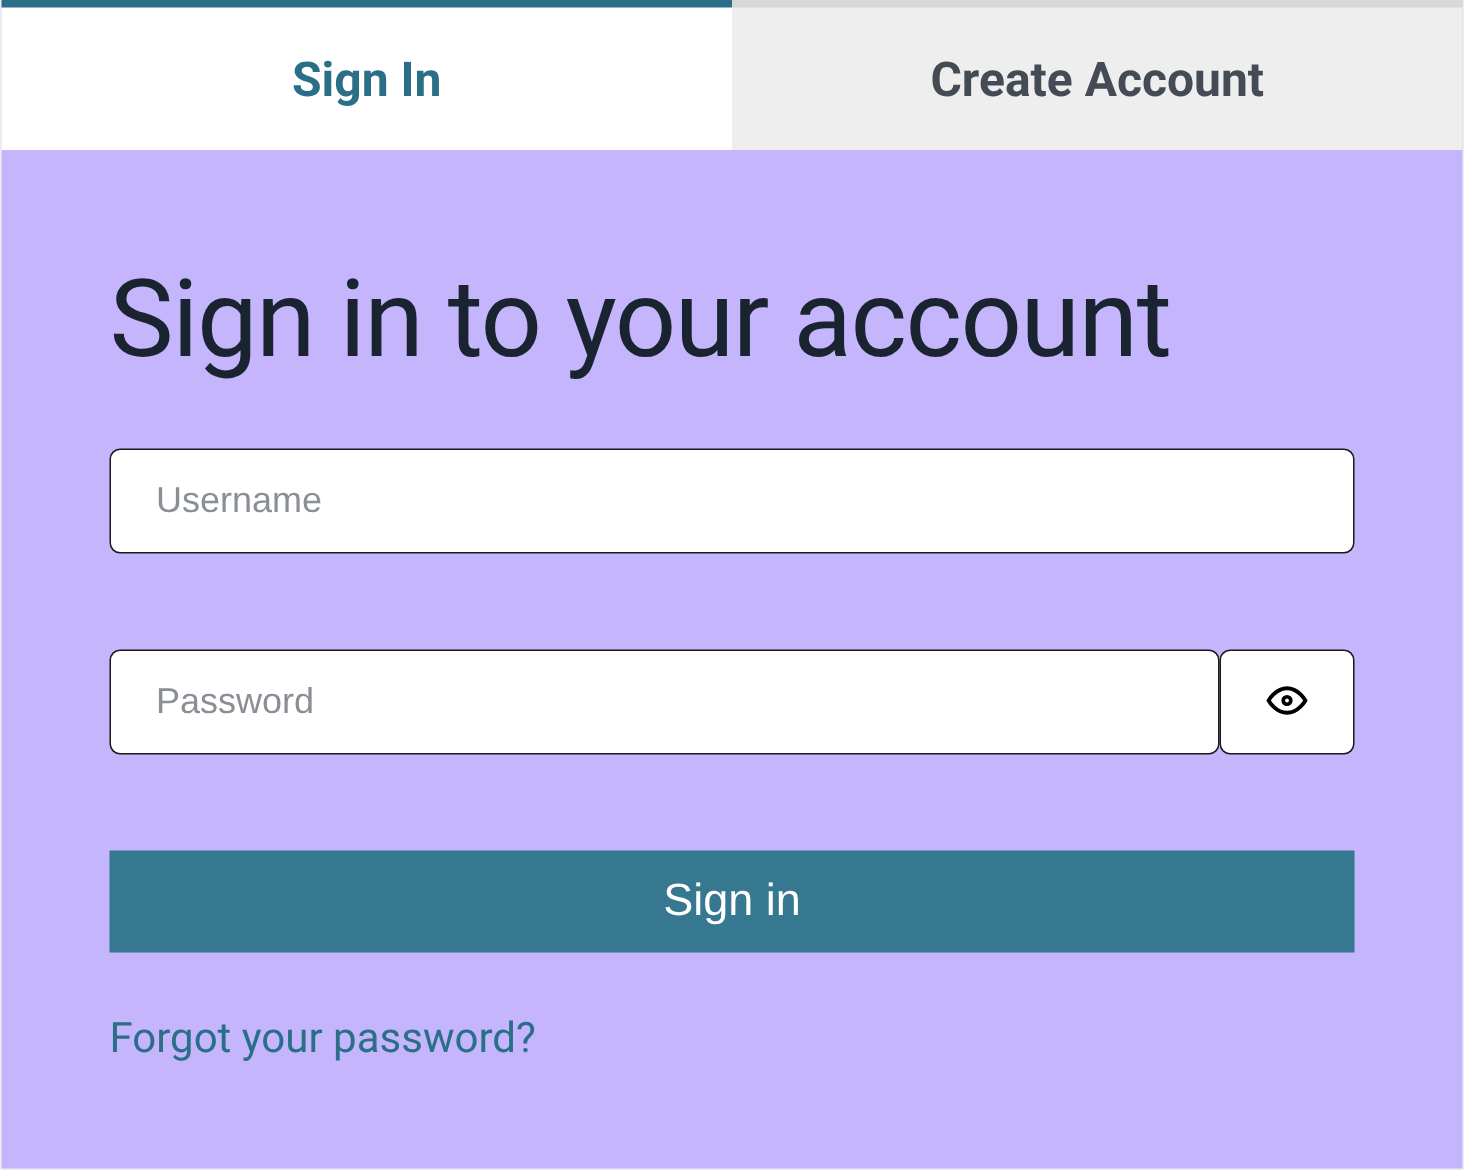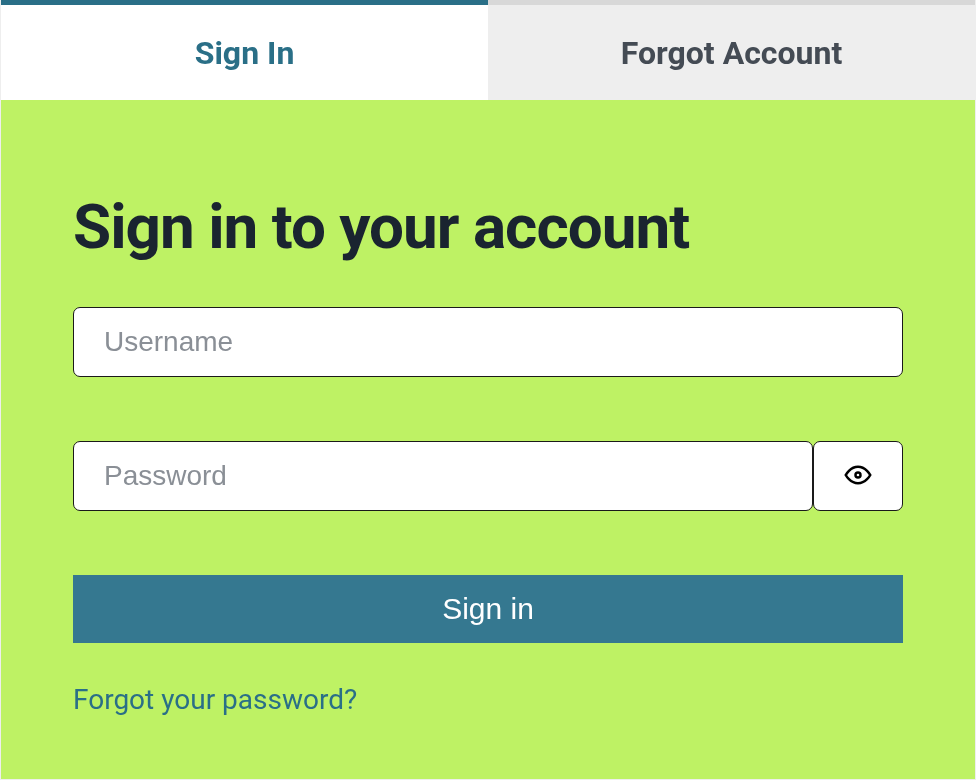--- a/index.html
+++ b/index.html
@@ -9,21 +9,21 @@
     }
     body {
       font-family: -apple-system, BlinkMacSystemFont, "Segoe UI", Roboto, Helvetica, Arial, sans-serif;
       background: #ffffff;
       width: 976px;
       height: 780px;
     }
     .container {
       width: 100%;
       height: 100%;
-      background: #bef264;
+      background: #c4b5fd;
       box-shadow: 0 0 4px rgba(0,0,0,0.05);
       border: 1px solid #eee;
       border-top: none;
     }
     .tabs {
       display: flex;
       width: 100%;
     }
     .tab {
       flex: 1;
@@ -43,40 +43,39 @@
     }
     .tab.inactive {
       background: #eeeeee;
       color: #444b54;
       border-top: 5px solid #d8d8d8;
     }
     .content {
       padding: 70px 72px 40px 72px;
     }
     .heading {
-      font-size: 62px;
-      font-weight: 700;
+      font-size: 72px;
+      font-weight: 400;
       color: #1a2430;
       letter-spacing: -1px;
       margin-bottom: 44px;
-      margin-top: 20px;
     }
     .field-row {
       margin-bottom: 64px;
     }
     .input-wrap {
       display: flex;
     }
     .text-input {
       width: 100%;
       height: 70px;
       border: 1.5px solid #1a1a1a;
       border-radius: 7px;
       padding: 5px 30px;
-      font-size: 28px;
+      font-size: 24px;
       color: #1a2430;
       outline: none;
       background: #fff;
     }
     .text-input::placeholder {
       color: #8a8f96;
     }
     .password-input {
       flex: 1;
     }
@@ -121,21 +120,21 @@
 </head>
 <body>
 
 <div class="container">
 
   <div class="tabs">
     <div class="tab active">
       <span>Sign In</span>
     </div>
     <div class="tab inactive">
-      <span>Forgot Account</span>
+      <span>Create Account</span>
     </div>
   </div>
 
   <div class="content">
     <h1 class="heading">Sign in to your account</h1>
 
     <div class="field-row">
       <input type="text" class="text-input" placeholder="Username" style="">
     </div>
 

